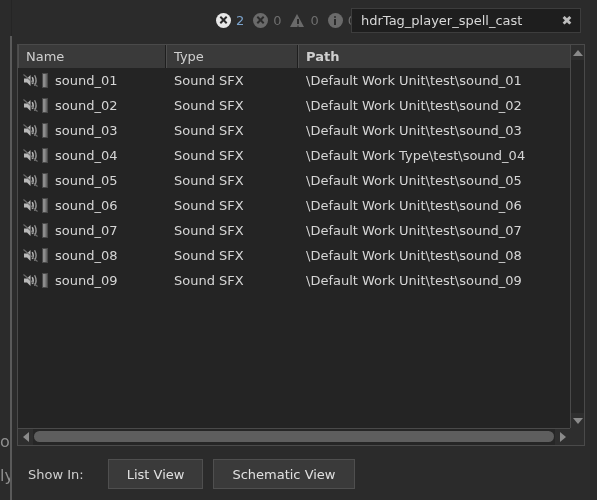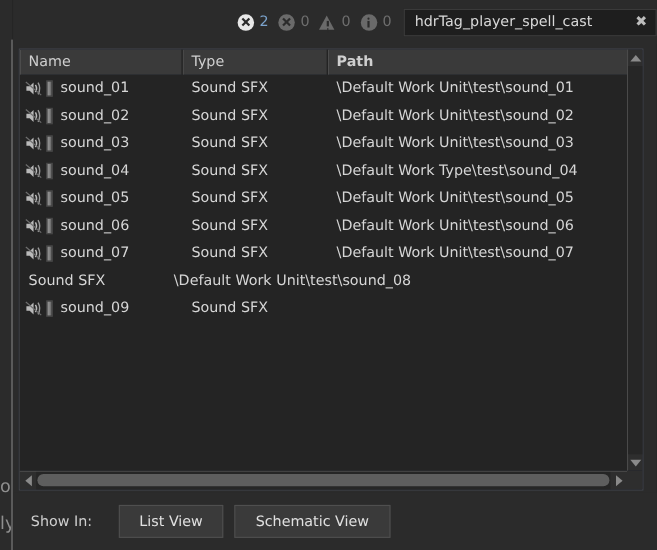--- a/index.html
+++ b/index.html
@@ -82,21 +82,21 @@
     content:""; position:absolute; left:6.5px; top:3px;
     width:2px; height:2px; background:#2b2b2b; border-radius:50%;
   }
   .ico-info::after {
     content:""; position:absolute; left:6.5px; top:6.5px;
     width:2px; height:5.5px; background:#2b2b2b;
   }
 
   
   #search-box {
-    position:absolute; left:355px; top:8px; width:230px; height:25px;
+    position:absolute; left:339px; top:8px; width:230px; height:25px;
     background:#1e1e1e; border:1px solid #3d3d3d;
     display:flex; align-items:center;
   }
   #search-value {
     flex:1; font-size:13px; color:#d8d8d8;
     padding-left:9px; white-space:nowrap; overflow:hidden;
   }
   #search-clear {
     width:26px; height:23px; display:flex;
     align-items:center; justify-content:center;
@@ -360,35 +360,46 @@
                 <path d="M12.6 2.2 Q15.6 7.5 12.6 12.8" stroke="#9a9a9a" stroke-width="1.3" fill="none"></path>
                 <path d="M1.5 1.5 L15.5 13.5" stroke="#6e6e6e" stroke-width="1.1"></path>
               </svg></span>
             <span class="color-bar"></span>
             <span>sound_07</span>
           </div>
           <div class="cell c-type">Sound SFX</div>
           <div class="cell c-path">\Default Work Unit\test\sound_07</div>
         </div>
         <div class="row">
+          <div class="cell c-name">
+            <span class="sfx-icon"><svg width="17" height="15" viewBox="0 0 17 15">
+                <path d="M2 5.5 L5 5.5 L8.5 2 L8.5 13 L5 9.5 L2 9.5 Z" fill="#b9b9b9"></path>
+                <path d="M10.2 4.2 Q12.2 7.5 10.2 10.8" stroke="#b9b9b9" stroke-width="1.4" fill="none"></path>
+                <path d="M12.6 2.2 Q15.6 7.5 12.6 12.8" stroke="#9a9a9a" stroke-width="1.3" fill="none"></path>
+                <path d="M1.5 1.5 L15.5 13.5" stroke="#6e6e6e" stroke-width="1.1"></path>
+              </svg></span>
+            <span class="color-bar"></span>
+            <span>sound_08</span>
+          </div>
           <div class="cell c-type">Sound SFX</div>
           <div class="cell c-path">\Default Work Unit\test\sound_08</div>
         </div>
         <div class="row">
           <div class="cell c-name">
             <span class="sfx-icon"><svg width="17" height="15" viewBox="0 0 17 15">
                 <path d="M2 5.5 L5 5.5 L8.5 2 L8.5 13 L5 9.5 L2 9.5 Z" fill="#b9b9b9"></path>
                 <path d="M10.2 4.2 Q12.2 7.5 10.2 10.8" stroke="#b9b9b9" stroke-width="1.4" fill="none"></path>
                 <path d="M12.6 2.2 Q15.6 7.5 12.6 12.8" stroke="#9a9a9a" stroke-width="1.3" fill="none"></path>
                 <path d="M1.5 1.5 L15.5 13.5" stroke="#6e6e6e" stroke-width="1.1"></path>
               </svg></span>
             <span class="color-bar"></span>
             <span>sound_09</span>
           </div>
           <div class="cell c-type">Sound SFX</div>
+          <div class="cell c-path">\Default Work Unit\test\sound_09</div>
         </div>
       </div>
 
     <div id="vscroll">
       <div id="vscroll-track"></div>
       <div class="arrow up">
           <div class="tri-up"></div>
         </div>
       <div class="arrow down">
           <div class="tri-down"></div>

